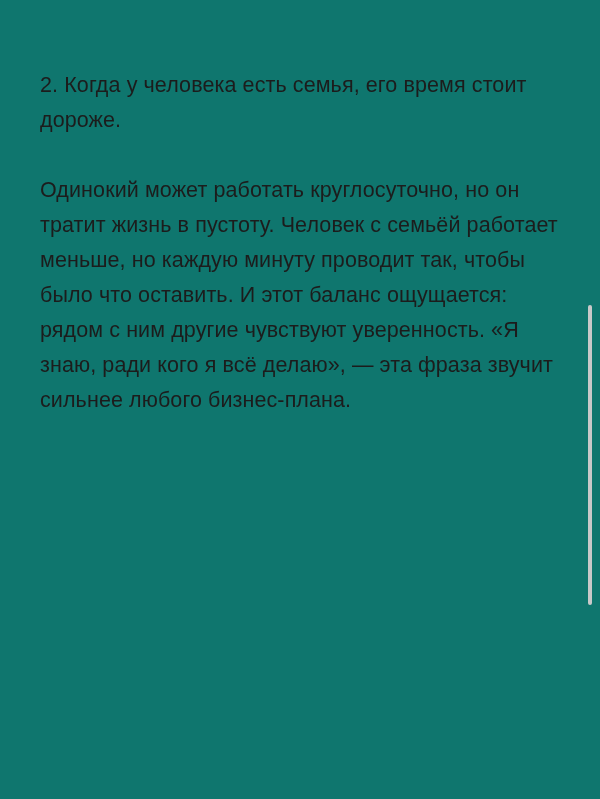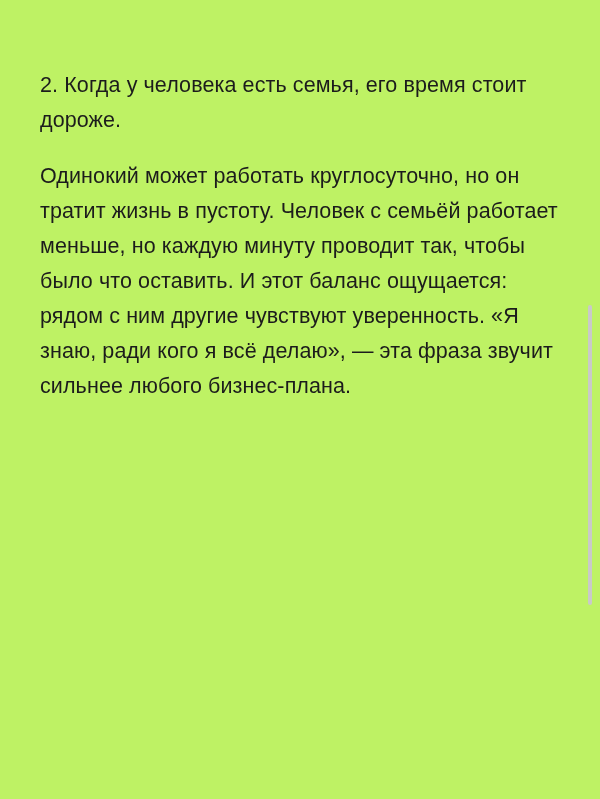--- a/index.html
+++ b/index.html
@@ -13,41 +13,41 @@
     height: 799px;
     overflow: hidden;
     font-family: "Liberation Sans", sans-serif;
     color: #1a1a1a;
     position: relative;
   }
   .page {
     position: relative;
     width: 600px;
     height: 799px;
-    background: #bef264;
+    background: #0f766e;
     box-sizing: border-box;
   }
   .content {
     position: absolute;
     left: 40px;
     top: 68px;
     width: 520px;
   }
   .para {
     font-size: 21.5px;
     line-height: 35px;
     letter-spacing: 0.1px;
     color: #1c1c1c;
     margin: 0;
     font-weight: 400;
     white-space: pre-wrap;
     word-wrap: break-word;
   }
   .para + .para {
-    margin-top: 21px;
+    margin-top: 35px;
   }
   .scrollbar-track {
     position: absolute;
     right: 4px;
     top: 0;
     width: 4px;
     height: 799px;
     background: transparent;
   }
   .scrollbar-thumb {

